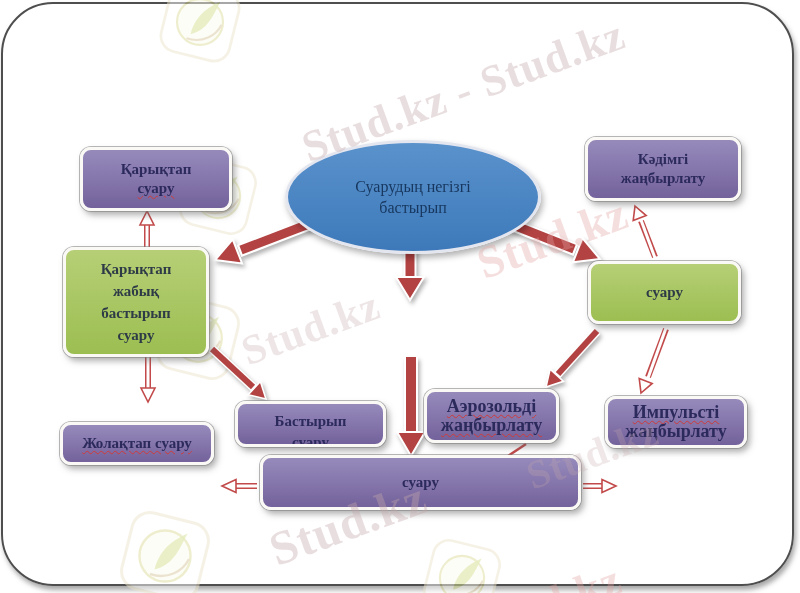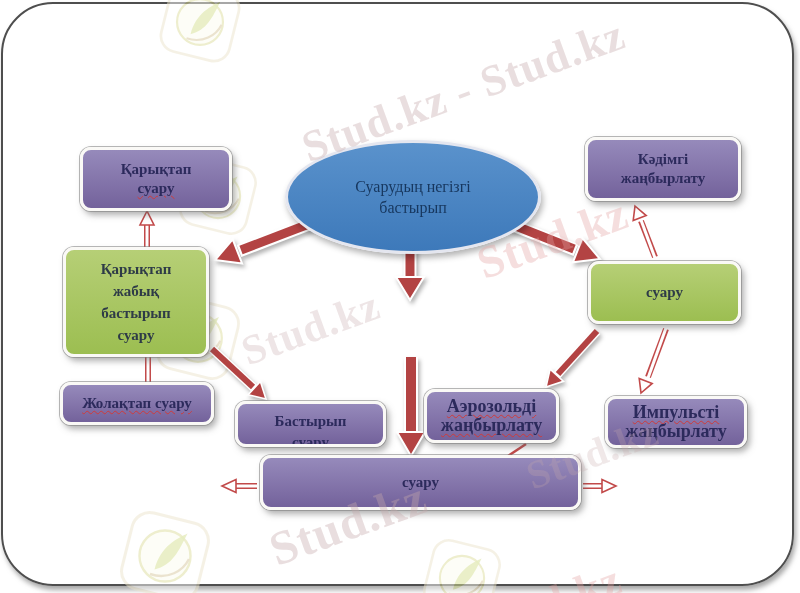--- a/index.html
+++ b/index.html
@@ -148,21 +148,21 @@
     <span class="ln">жабық</span>
     <span class="ln">бастырып</span>
     <span class="ln">суару</span>
   </div>
 
 
   <div class="node green" style="left:588px;top:261px;width:153px;height:63px">
     <span class="ln">суару</span>
   </div>
 
-  <div class="node purple" style="left:60px;top:382px;width:154px;height:43px">
+  <div class="node purple" style="left:60px;top:422px;width:154px;height:43px">
     <span class="ln wavy">Жолақтап суару</span>
   </div>
 
   <div class="node purple" style="left:235px;top:401px;width:151px;height:46px;justify-content:flex-start;padding-top:7px;line-height:21px">
     <span class="ln">Бастырып</span>
     <span class="ln">суару</span>
   </div>
 
   <div class="node purple" style="left:424px;top:389px;width:135px;height:54px;font-size:18px">
     <span class="ln wavy">Аэрозольді</span>

